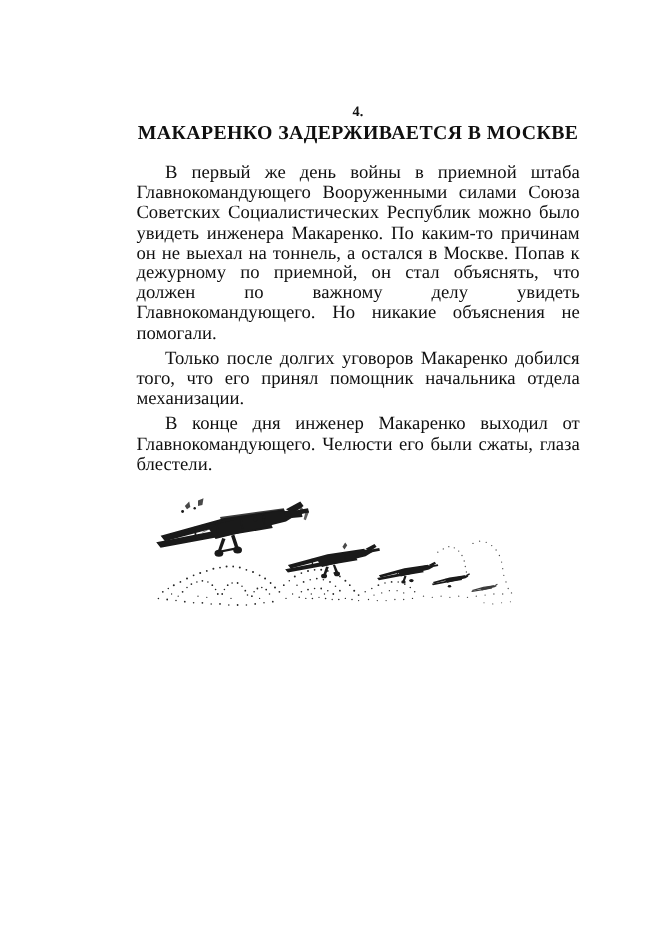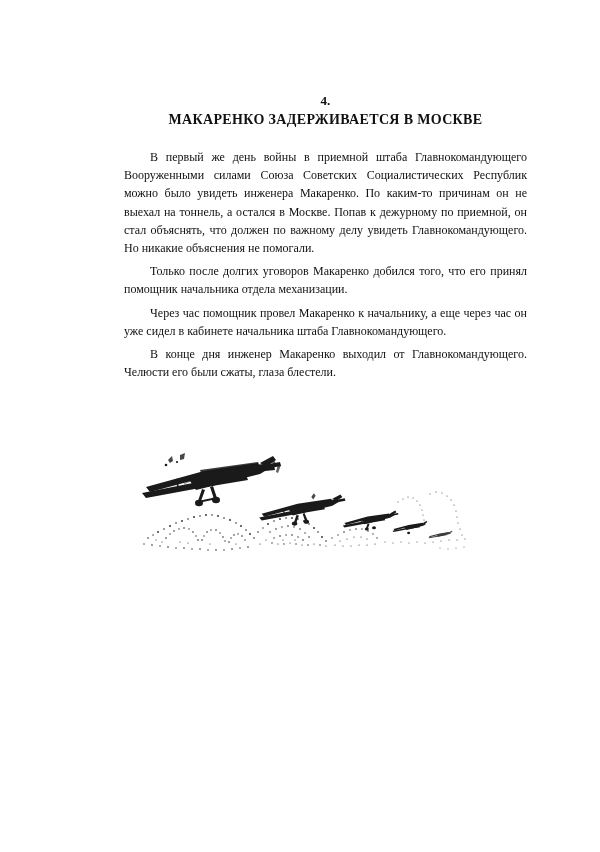--- a/index.html
+++ b/index.html
@@ -28,39 +28,39 @@
   .chapter-number {
     font-family: "Liberation Serif", "DejaVu Serif", serif;
     font-weight: bold;
     font-size: 13px;
     line-height: 17px;
     letter-spacing: 0.2px;
   }
   .chapter-title {
     font-family: "Liberation Serif", "DejaVu Serif", serif;
     font-weight: bold;
-    font-size: 14px;
+    font-size: 18px;
     line-height: 18px;
     letter-spacing: 0.35px;
     margin-top: 2px;
     white-space: nowrap;
   }
 
   
   .body-text {
     position: absolute;
     left: 124px;
     top: 148px;
     width: 403px;
   }
   .para {
     margin: 0;
     text-indent: 26px;
     text-align: justify;
-    font-size: 12px;
+    font-size: 17px;
     line-height: 18.2px;
     hyphens: manual;
   }
   .para + .para {
     margin-top: 5px;
   }
 
   
   .vignette {
     position: absolute;
@@ -81,21 +81,20 @@
 <div class="page">
 
   <div class="chapter-head">
     <div class="chapter-number">4.</div>
     <div class="chapter-title">МАКАРЕНКО ЗАДЕРЖИВАЕТСЯ В МОСКВЕ</div>
   </div>
 
   <div class="body-text">
     <p class="para">В первый же день войны в приемной штаба Главнокомандующего Вооруженными силами Союза Советских Социалистических Республик можно было увидеть инженера Макаренко. По каким-то причинам он не выехал на тоннель, а остался в Москве. Попав к дежурному по приемной, он стал объяснять, что должен по важному делу увидеть Главнокомандующего. Но никакие объяснения не помогали.</p>
     <p class="para">Только после долгих уговоров Макаренко добился того, что его принял помощник начальника отдела механизации.</p>
-    <p class="para">Через час помощник провел Макаренко к начальнику, а еще через час он уже сидел в кабинете начальника штаба Главнокомандующего.</p>
     <p class="para">В конце дня инженер Макаренко выходил от Главнокомандующего. Челюсти его были сжаты, глаза блестели.</p>
   </div>
 
   <div class="vignette">
     <svg viewBox="0 0 330 115" xmlns="http://www.w3.org/2000/svg">
       <g fill="#1a1a1a" stroke="#1a1a1a">
 
         <g stroke-width="0">
 
           <path d="M6 35 L64 19 L118 11 L120 16 L66 25 L10 40 Z"></path>

